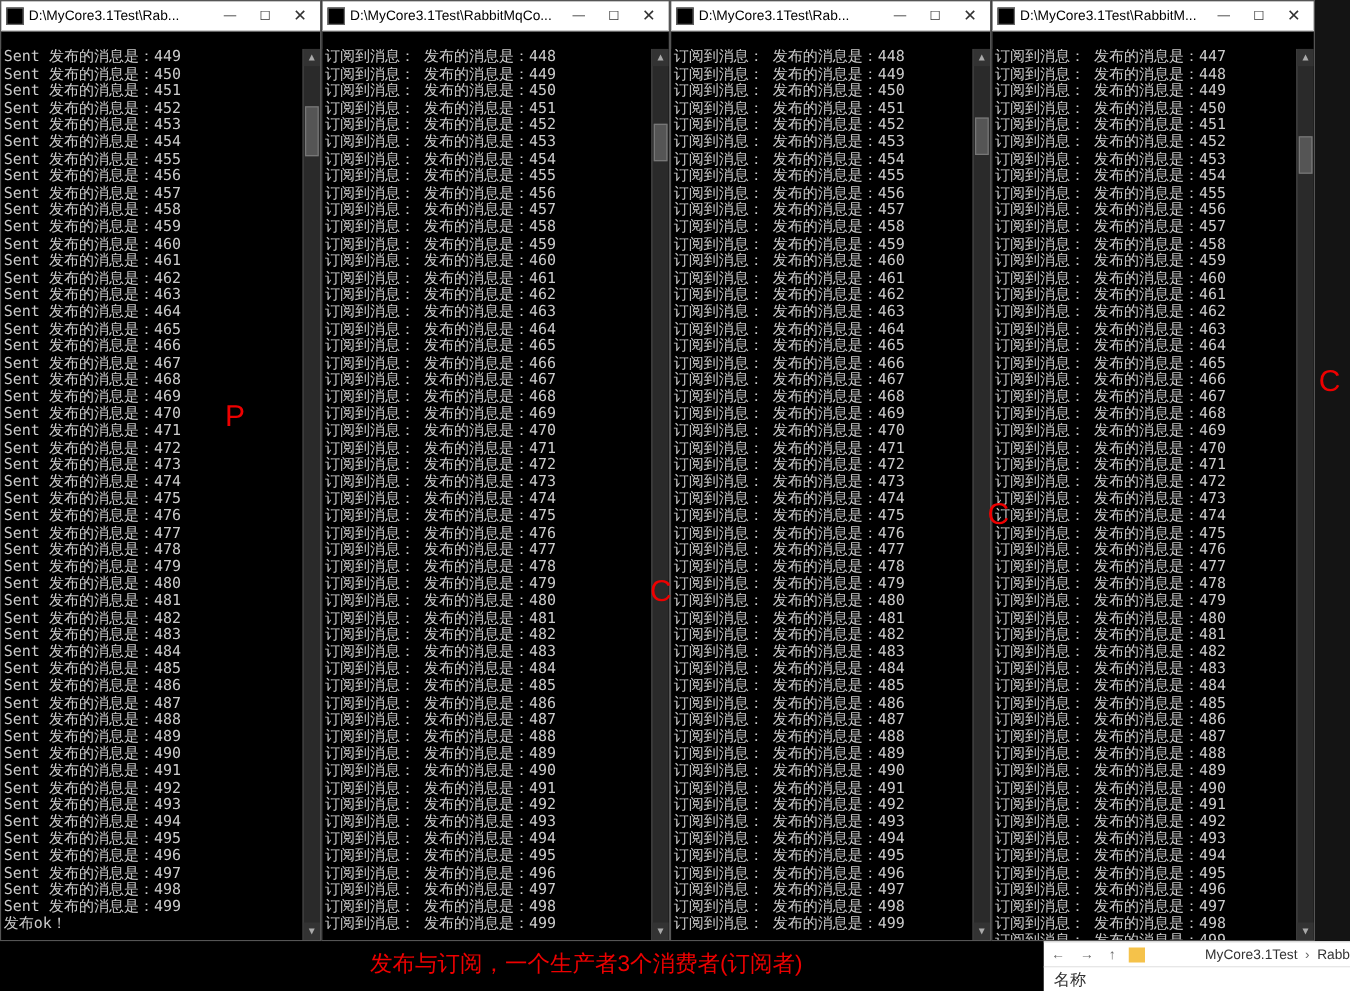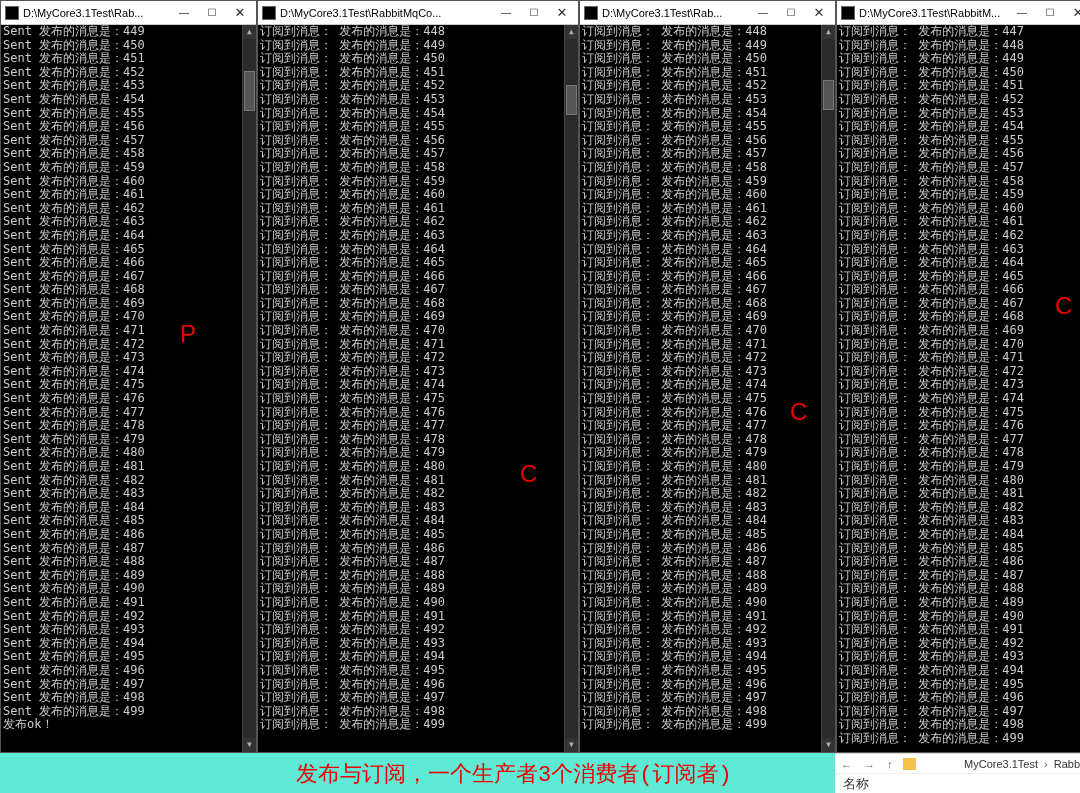--- a/index.html
+++ b/index.html
@@ -64,20 +64,21 @@
   font-size: 10px;
   color: #333;
   cursor: default;
 }
 .titlebar .btn.close { font-size: 13px; }
 .body-area {
   flex: 1;
   display: flex;
   overflow: hidden;
   position: relative;
+  margin-top: 14px;
 }
 .console-body {
   flex: 1;
   background: #000;
   color: #ccc;
   font-size: 12px;
   line-height: 13.6px;
   white-space: pre;
   overflow: hidden;
   padding: 0 2px;
@@ -115,24 +116,24 @@
   font-family: Arial, sans-serif;
   font-weight: normal;
   pointer-events: none;
 }
 .caption-bar {
   position: absolute;
   left: 0;
   bottom: 0;
   width: 835px;
   height: 40px;
-  background: #5eead4;
+  background: #000000;
   color: #e00;
-  font-size: 22px;
-  font-family: Liberation Mono, monospace;
+  font-size: 18px;
+  font-family: Liberation Sans, sans-serif;
   display: flex;
   align-items: flex-start;
   padding-top: 6px;
   padding-left: 296px;
 }
 .breadcrumb {
   position: absolute;
   left: 835px;
   bottom: 20px;
   right: 0;
@@ -235,21 +236,21 @@
 Sent 发布的消息是：498
 Sent 发布的消息是：499
 发布ok！</div>
         <div class="scrollbar">
           <div class="arrow up">▲</div>
           <div class="thumb" style="top: 46px; height: 40px;"></div>
           <div class="arrow down">▼</div>
         </div>
       </div>
     </div>
-    <div class="console-window" style="width: 322px;">
+    <div class="console-window" style="width: 279px;">
       <div class="titlebar">
         <div class="icon"></div>
         <div class="title">D:\MyCore3.1Test\RabbitMqCo...</div>
         <div class="btns">
           <div class="btn">—</div>
           <div class="btn">☐</div>
           <div class="btn close">✕</div>
         </div>
       </div>
       <div class="body-area">

